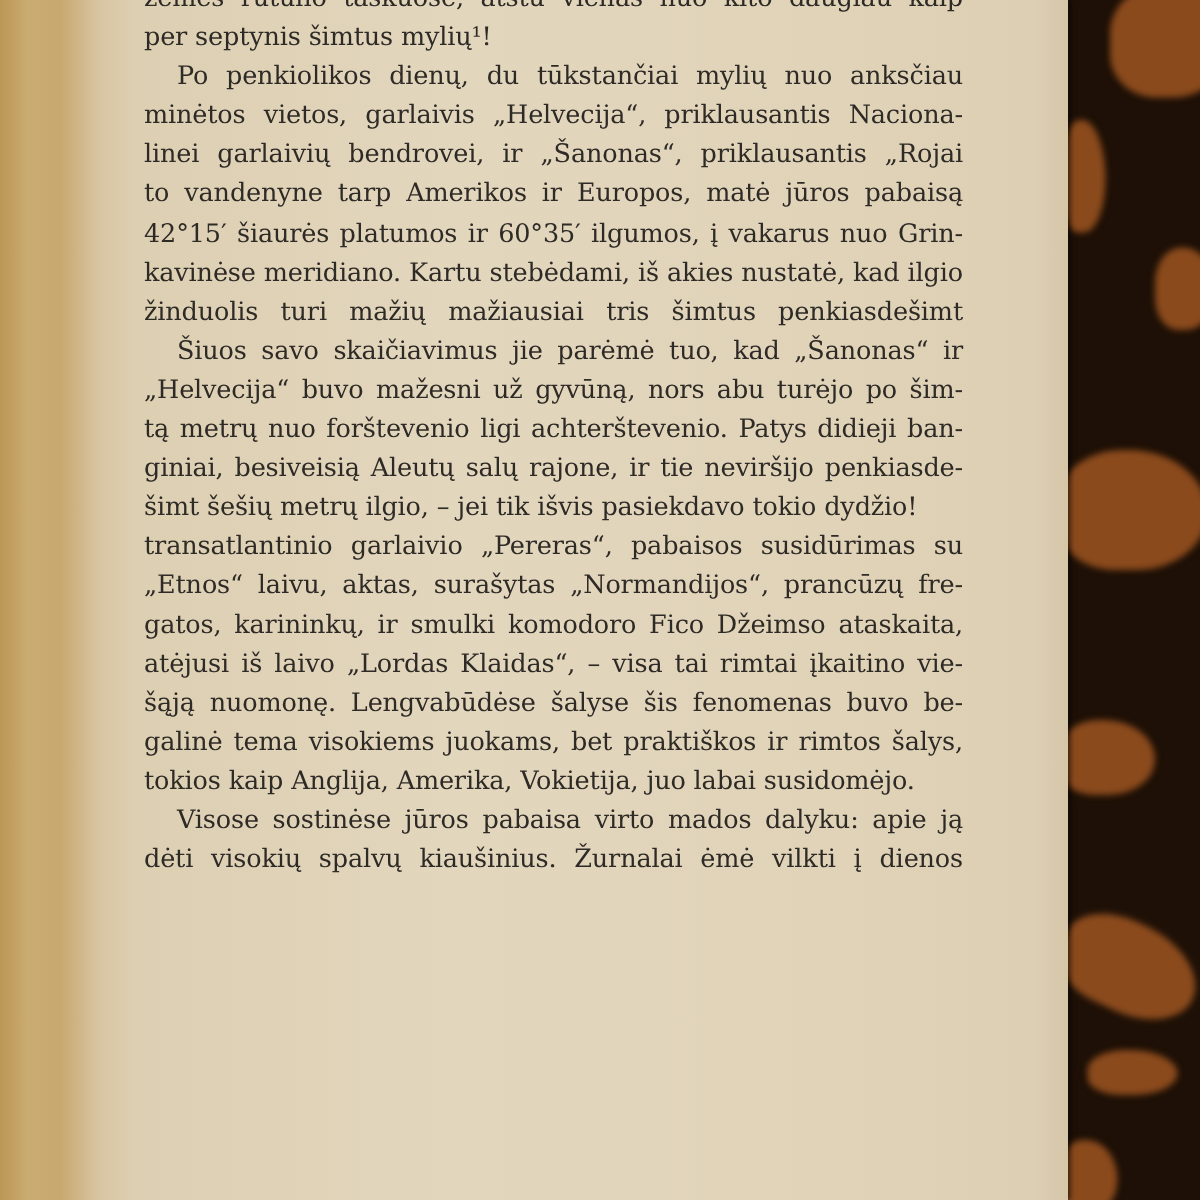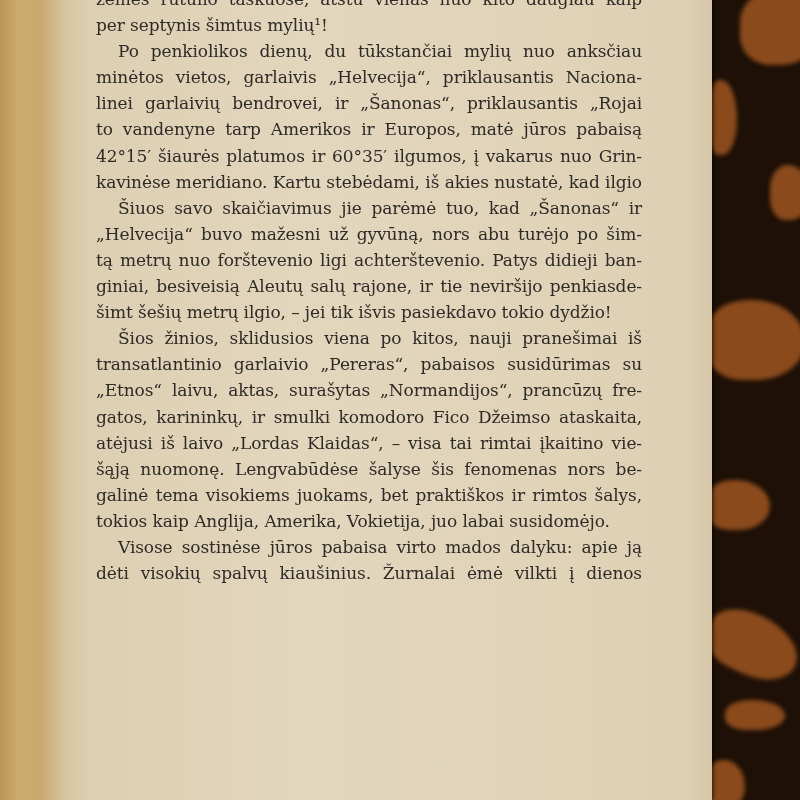--- a/index.html
+++ b/index.html
@@ -90,30 +90,30 @@
     <div class="gutter-shadow"></div>
     <div class="text-block" id="text-block">
         <span class="line">žemės rutulio taškuose, atstu vienas nuo kito daugiau kaip</span>
         <span class="line last">per septynis šimtus mylių¹!</span>
         <span class="line indent">Po penkiolikos dienų, du tūkstančiai mylių nuo anksčiau</span>
         <span class="line">minėtos vietos, garlaivis „Helvecija“, priklausantis Naciona-</span>
         <span class="line">linei garlaivių bendrovei, ir „Šanonas“, priklausantis „Rojai</span>
         <span class="line">to vandenyne tarp Amerikos ir Europos, matė jūros pabaisą</span>
         <span class="line">42°15′ šiaurės platumos ir 60°35′ ilgumos, į vakarus nuo Grin-</span>
         <span class="line">kavinėse meridiano. Kartu stebėdami, iš akies nustatė, kad ilgio</span>
+        <span class="line">žinduolis turi mažių mažiausiai tris šimtus penkiasdešimt</span>
         <span class="line indent">Šiuos savo skaičiavimus jie parėmė tuo, kad „Šanonas“ ir</span>
         <span class="line">„Helvecija“ buvo mažesni už gyvūną, nors abu turėjo po šim-</span>
         <span class="line">tą metrų nuo forštevenio ligi achterštevenio. Patys didieji ban-</span>
         <span class="line">giniai, besiveisią Aleutų salų rajone, ir tie neviršijo penkiasde-</span>
         <span class="line last">šimt šešių metrų ilgio, – jei tik išvis pasiekdavo tokio dydžio!</span>
-        <span class="line indent">Šios žinios, sklidusios viena po kitos, nauji pranešimai iš</span>
         <span class="line">transatlantinio garlaivio „Pereras“, pabaisos susidūrimas su</span>
         <span class="line">„Etnos“ laivu, aktas, surašytas „Normandijos“, prancūzų fre-</span>
         <span class="line">gatos, karininkų, ir smulki komodoro Fico Džeimso ataskaita,</span>
         <span class="line">atėjusi iš laivo „Lordas Klaidas“, – visa tai rimtai įkaitino vie-</span>
-        <span class="line">šąją nuomonę. Lengvabūdėse šalyse šis fenomenas nors be-</span>
+        <span class="line">šąją nuomonę. Lengvabūdėse šalyse šis fenomenas buvo be-</span>
         <span class="line">galinė tema visokiems juokams, bet praktiškos ir rimtos šalys,</span>
         <span class="line last">tokios kaip Anglija, Amerika, Vokietija, juo labai susidomėjo.</span>
         <span class="line indent">Visose sostinėse jūros pabaisa virto mados dalyku: apie ją</span>
         <span class="line">dėti visokių spalvų kiaušinius. Žurnalai ėmė vilkti į dienos</span>
       </div>
   </div>
 </div>
 
 </body></html>

